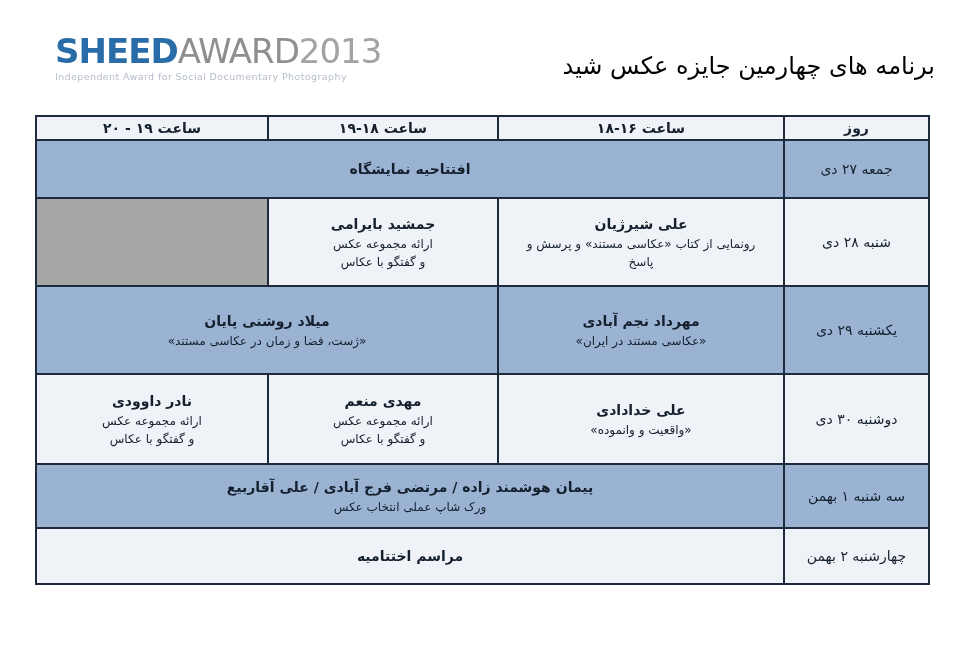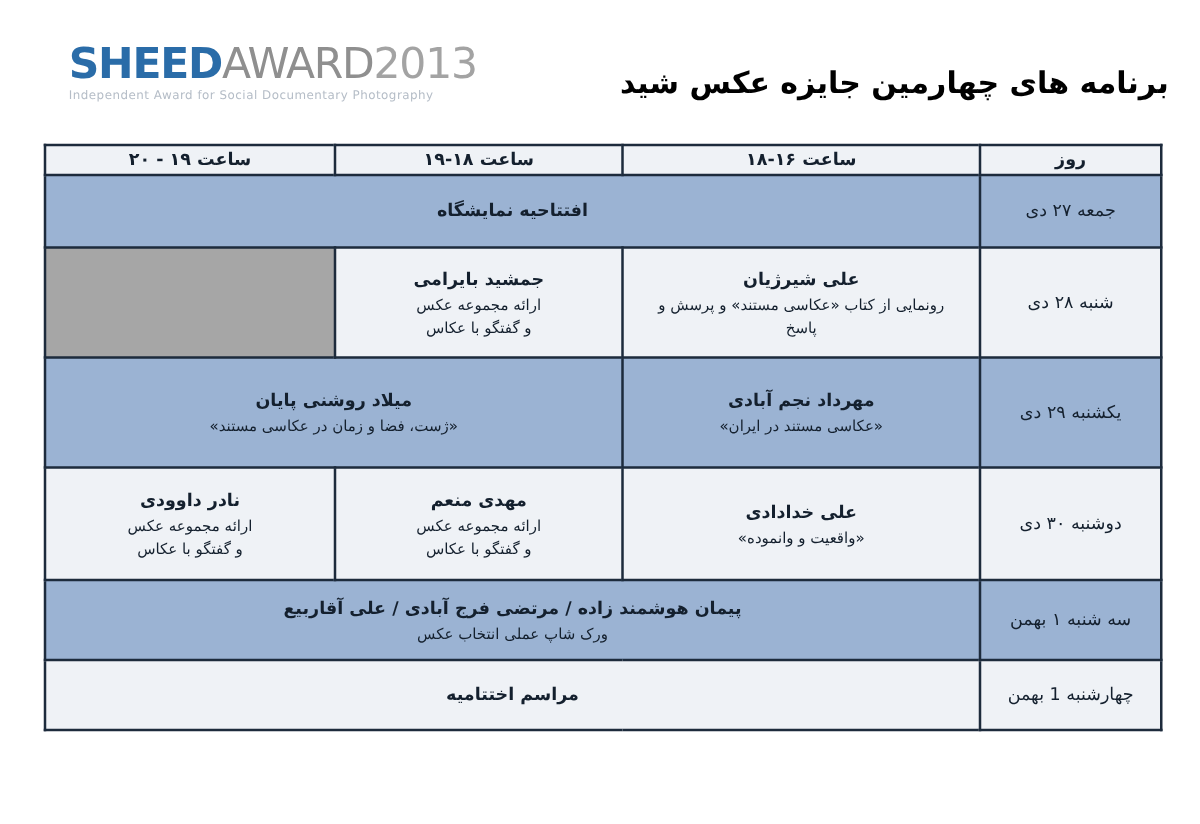--- a/index.html
+++ b/index.html
@@ -41,21 +41,21 @@
     color:var(--subtitle-gray);
     letter-spacing:0.4px;
     margin-top:1px;
   }
   .page-title{
     position:absolute;
     top:52px;
     right:25px;
     direction:rtl;
     font-size:24px;
-    font-weight:bold;
+    font-weight:normal;
     color:#000000;
     white-space:nowrap;
     text-align:right;
   }
   table.schedule{
     position:absolute;
     left:35px;
     top:115px;
     width:893px;
     direction:rtl;
@@ -162,17 +162,17 @@
 
   <tr class="row-blue" style="height:64px">
     <td class="day-cell">سه شنبه ۱ بهمن</td>
     <td colspan="3">
       <div class="name">پیمان هوشمند زاده / مرتضی فرج آبادی / علی آقاربیع</div>
       <div class="desc">ورک شاپ عملی انتخاب عکس</div>
     </td>
   </tr>
 
   <tr class="row-light" style="height:56px">
-    <td class="day-cell">چهارشنبه 1 بهمن</td>
+    <td class="day-cell">چهارشنبه ۲ بهمن</td>
     <td colspan="3" class="event-bold">مراسم اختتامیه</td>
   </tr>
 </tbody>
   </table>
 
 </body></html>

